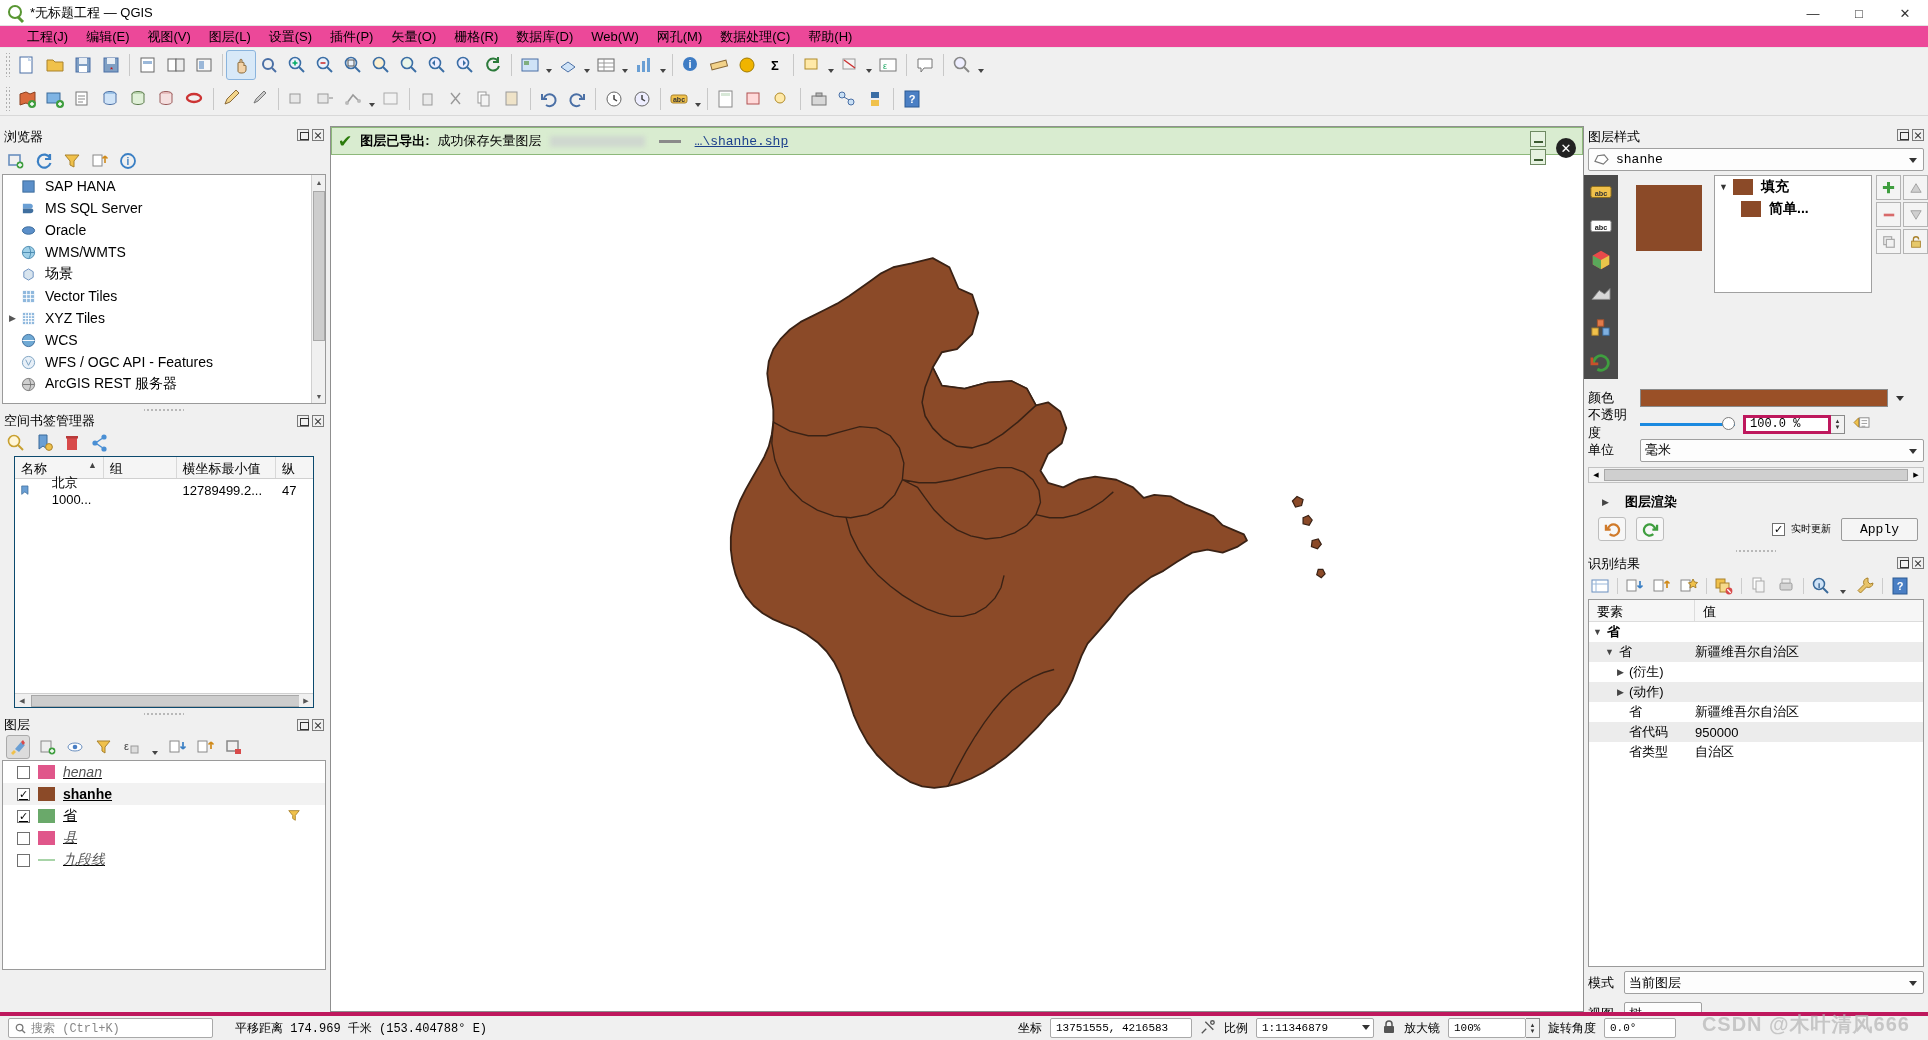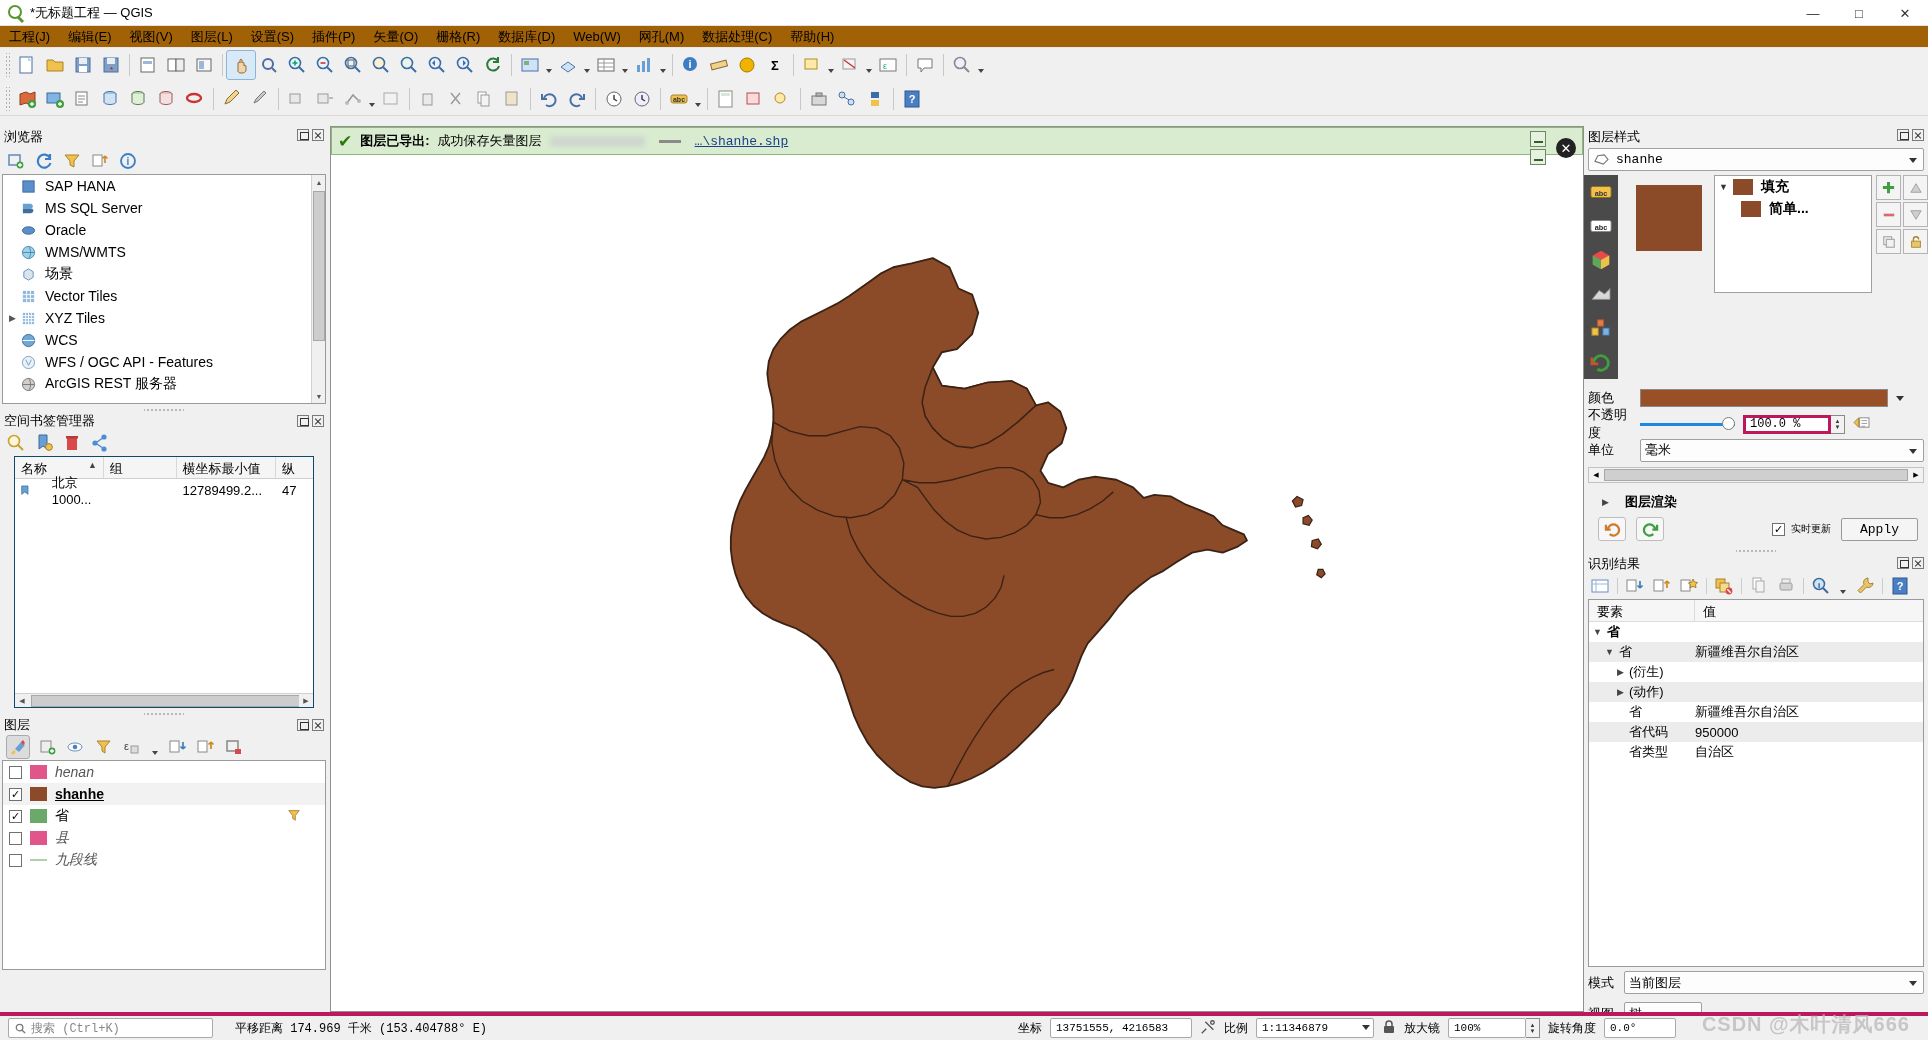--- a/index.html
+++ b/index.html
@@ -31,22 +31,22 @@
   .tb-title { font-size: 13px; color: #000; }
   .winbtns { position: absolute; right: 0; top: 0; display: flex; height: 26px; }
   .winbtn {
     width: 46px; height: 26px; display: flex; align-items: center; justify-content: center;
     font-size: 13px; color: #333;
   }
   .winbtn.close { }
 
   
   .menubar {
-    height: 22px; background: #a16207; display: flex; align-items: center;
-    padding-left: 0; border-bottom: 1px solid #e8e8e8;
+    height: 22px; background: #ec4899; display: flex; align-items: center;
+    padding-left: 18px; border-bottom: 1px solid #e8e8e8;
   }
   .menuitem { padding: 2px 9px; font-size: 13px; color: #000; white-space: nowrap; }
 
   
   .toolbar {
     height: 34px; background: #f0f0f0; display: flex; align-items: center;
     padding-left: 4px; gap: 0px;
   }
   .tb2 { border-bottom: 1px solid #d8d8d8; }
   .tbtn {
@@ -100,21 +100,21 @@
   .bm-table { background: #fff; border: 1px solid #0c4a6e; margin: 0 14px; height: 252px; position: relative; overflow:hidden;}
   .bm-head { display: flex; height: 22px; background: #f5f5f5; border-bottom: 1px solid #d0d0d0; }
   .bm-head div { border-right: 1px solid #d8d8d8; padding: 3px 6px; font-size: 13px; }
   .bm-row { display: flex; height: 22px; align-items: center; }
   .bm-row div { padding: 0 6px; font-size: 13px; }
   .hscroll { position:absolute; left:0; right:0; bottom:0; height:14px; background:#f0f0f0; border-top:1px solid #d0d0d0;}
   .hscroll .thumb { position:absolute; top:1px; height:12px; background:#cdcdcd; border:1px solid #a8a8a8;}
   .hsarrow{position:absolute;top:0;width:14px;height:14px;background:#f0f0f0;display:flex;align-items:center;justify-content:center;font-size:7px;color:#555;}
 
   .layers-tree { background:#fff; border:1px solid #9a9a9a; margin: 0 2px; flex:1; position:relative; overflow:hidden;}
-  .lrow { display:flex; align-items:center; height: 22px; padding-left: 6px; font-size: 14px; position:relative;}
+  .lrow { display:flex; align-items:center; height: 22px; padding-left: 14px; font-size: 14px; position:relative;text-decoration:underline;}
   .lrow.sel { background:#f2f2f2; }
   .lcheck { width:13px; height:13px; border:1px solid #707070; background:#fff; margin-right: 8px;
             display:flex; align-items:center; justify-content:center; font-size:11px; line-height:1;}
   .lswatch { width: 17px; height: 14px; margin-right: 8px; }
   .lname { font-style: italic; color: #555; }
   .lname.on { font-style: normal; color: #000; }
   .lname.active { font-weight: bold; text-decoration: underline; color:#000; font-style:normal;}
   .lfilter { position:absolute; right:24px; }
 
   

